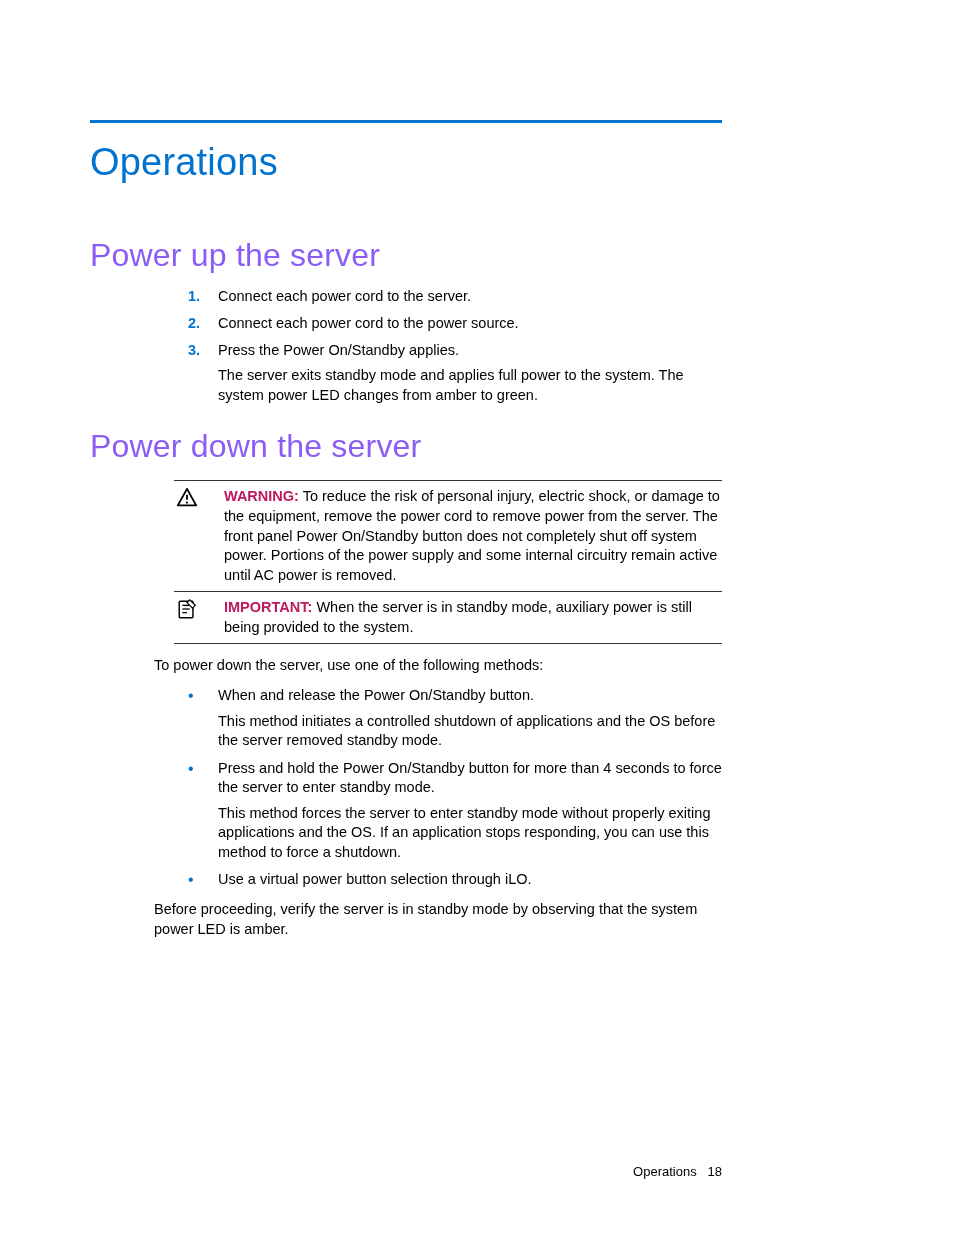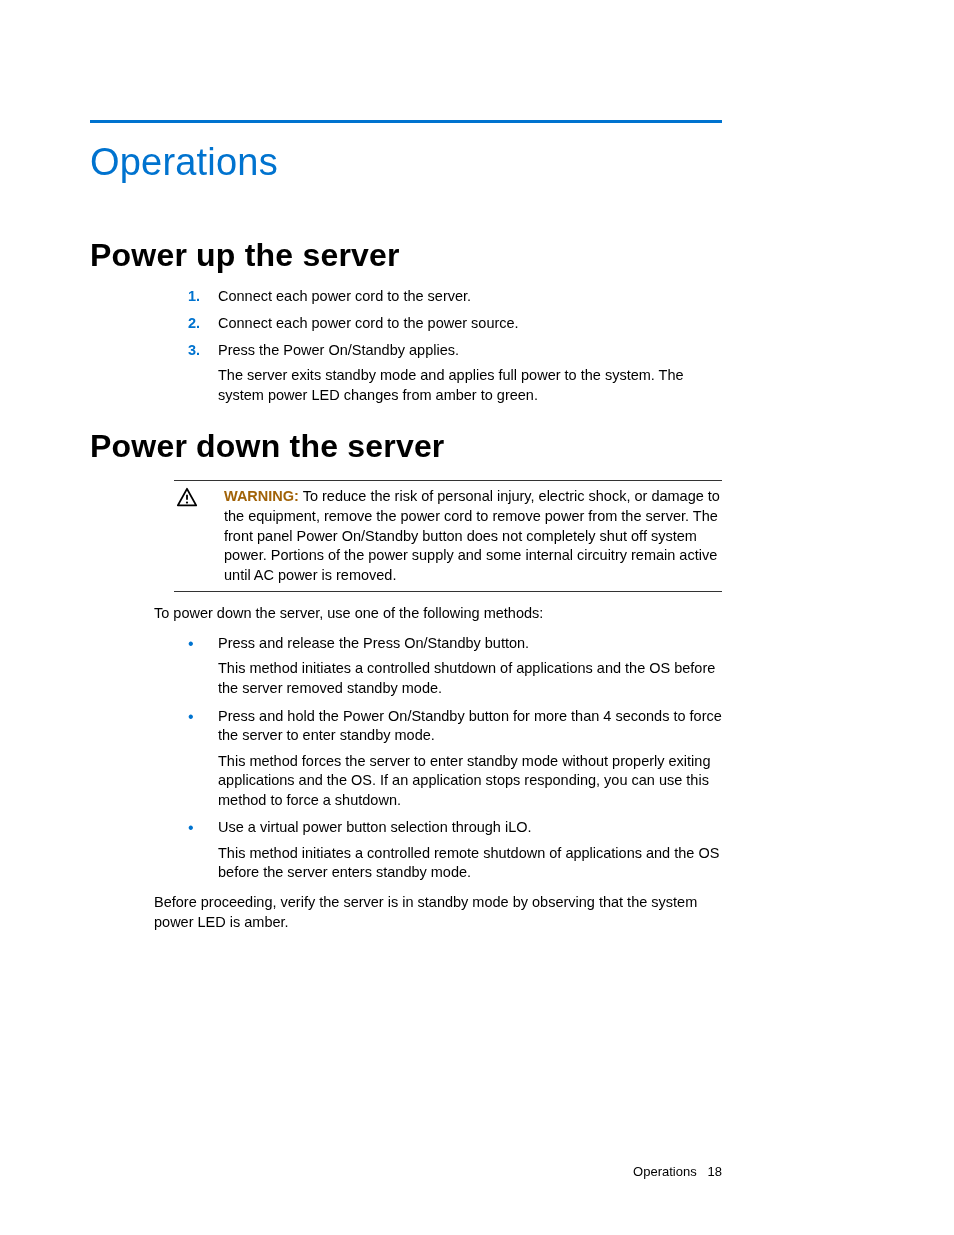--- a/index.html
+++ b/index.html
@@ -24,23 +24,23 @@
     margin-bottom: 14px;
   }
   h1.chapter {
     font-weight: normal;
     font-size: 38px;
     color: #0073cf;
     margin: 0 0 46px 0;
     letter-spacing: 0.2px;
   }
   h2.section {
-    font-weight: bold;
+    font-weight: normal;
     font-size: 32px;
-    color: #000000;
+    color: #8b5cf6;
     margin: 0 0 10px 0;
     letter-spacing: 0.2px;
   }
   .indent-block {
     padding-left: 64px;
   }
   ol.numbered {
     list-style: none;
     padding: 0;
     margin: 0 0 20px 34px;
@@ -78,21 +78,21 @@
     justify-content: flex-start;
     padding-left: 2px;
     flex-shrink: 0;
   }
   .callout .ctext {
     flex: 1;
     font-size: 14.5px;
   }
   .callout .ctext .label {
     font-weight: bold;
-    color: #a16207;
+    color: #be185d;
   }
   .callout-group {
     margin: 12px 0 12px 20px;
   }
   svg.warn-icon, svg.note-icon {
     width: 22px;
     height: 22px;
   }
   p.body {
     margin: 10px 0;
@@ -165,44 +165,58 @@
             <line x1="12" y1="8.5" x2="12" y2="14" stroke="#000" stroke-width="2"></line>
             <circle cx="12" cy="17" r="1.2" fill="#000"></circle>
           </svg>
         </div>
         <div class="ctext">
           <span class="label">WARNING:</span>
           <span>To reduce the risk of personal injury, electric shock, or damage to the equipment, remove the power cord to remove power from the server. The front panel Power On/Standby button does not completely shut off system power. Portions of the power supply and some internal circuitry remain active until AC power is removed.</span>
         </div>
       </div>
 
+      <div class="callout">
+        <div class="cicon">
+          <svg class="note-icon" viewBox="0 0 24 24">
+            <rect x="3.5" y="3.5" width="15" height="18" rx="1" fill="none" stroke="#000" stroke-width="1.6"></rect>
+            <line x1="7" y1="8" x2="15" y2="8" stroke="#000" stroke-width="1.4"></line>
+            <line x1="7" y1="12" x2="15" y2="12" stroke="#000" stroke-width="1.4"></line>
+            <line x1="7" y1="16" x2="12" y2="16" stroke="#000" stroke-width="1.4"></line>
+            <path d="M15 2 L21 8 L18 11 L12 5 Z" fill="#fff" stroke="#000" stroke-width="1.4"></path>
+          </svg>
+        </div>
+        <div class="ctext">
+          <span class="label">IMPORTANT:</span>
+          <span>When the server is in standby mode, auxiliary power is still being provided to the system.</span>
+        </div>
+      </div>
     </div>
 
     <p class="body">To power down the server, use one of the following methods:</p>
 
     <ul class="bullets">
       <li>
         <span class="dot">•</span>
         <div class="li-body">
-          <span>Press and release the Press On/Standby button.</span>
+          <span>When and release the Power On/Standby button.</span>
           <p>This method initiates a controlled shutdown of applications and the OS before the server removed standby mode.</p>
         </div>
       </li>
       <li>
         <span class="dot">•</span>
         <div class="li-body">
           <span>Press and hold the Power On/Standby button for more than 4 seconds to force the server to enter standby mode.</span>
           <p>This method forces the server to enter standby mode without properly exiting applications and the OS. If an application stops responding, you can use this method to force a shutdown.</p>
         </div>
       </li>
       <li>
         <span class="dot">•</span>
         <div class="li-body">
           <span>Use a virtual power button selection through iLO.</span>
-          <p>This method initiates a controlled remote shutdown of applications and the OS before the server enters standby mode.</p>
         </div>
       </li>
     </ul>
 
     <p class="body">Before proceeding, verify the server is in standby mode by observing that the system power LED is amber.</p>
   </div>
 
   <div class="footer">
     <span>Operations</span>&nbsp;&nbsp;&nbsp;<span>18</span>
   </div>

